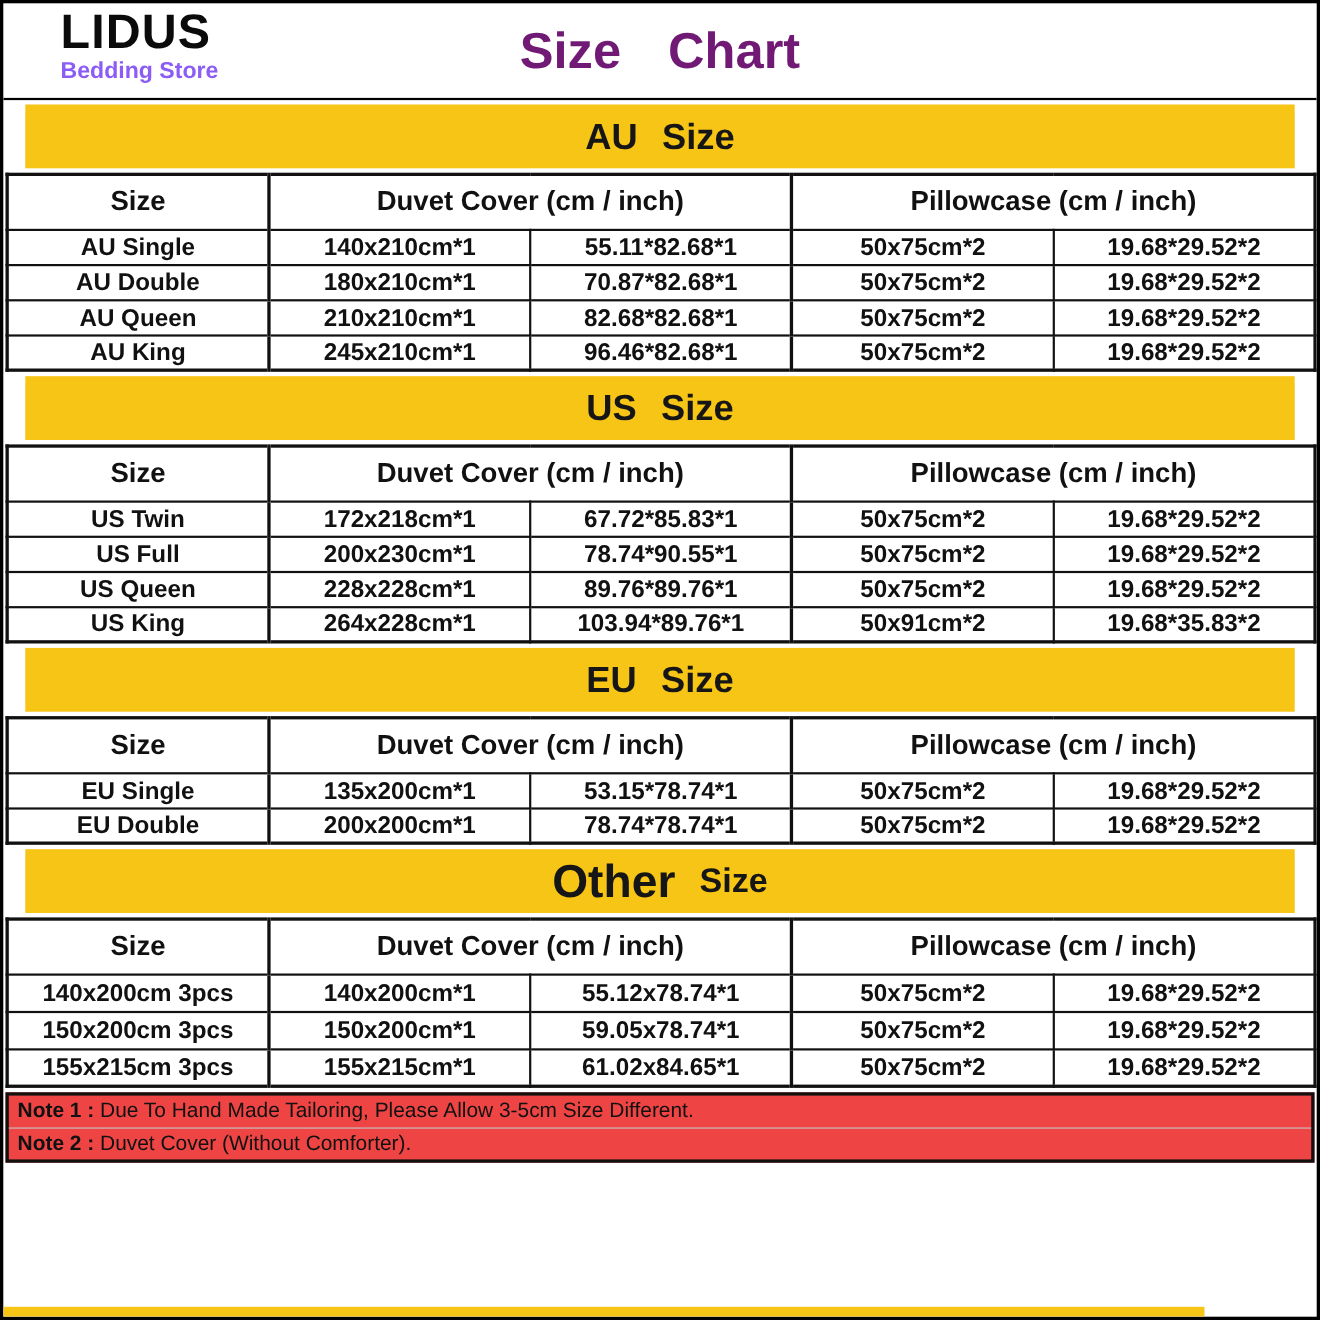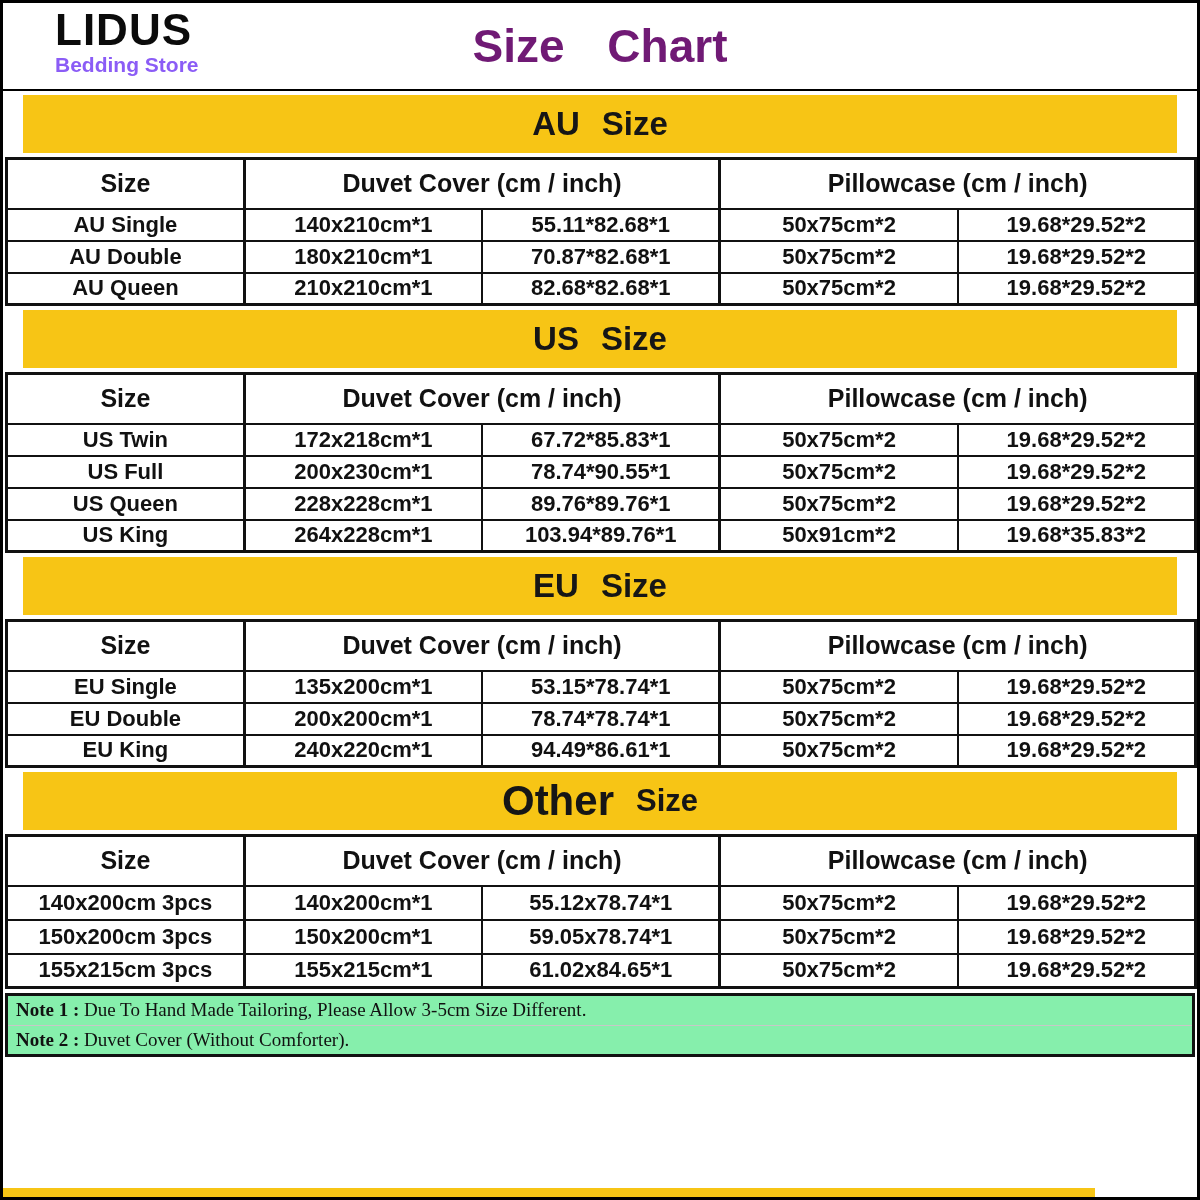--- a/index.html
+++ b/index.html
@@ -31,21 +31,21 @@
   table { border:3px solid #111; }
   th, td {
     border:2px solid #111; text-align:center; vertical-align:middle;
     font-weight:bold; overflow:hidden; white-space:nowrap;
   }
   th { height:50px; font-size:25px; }
   td { height:32px; font-size:22px; }
   .tbl-other td { height:34px; }
   .b-major { border-right:3px solid #111 !important; }
   
-  .notes { margin:4px 2px 16px; border:3px solid #111; background:#86efac;font-family:Liberation Serif, serif; }
+  .notes { margin:4px 2px 16px; border:3px solid #111; background:#ef4444; }
   .note-row {
     height:29px; line-height:28px; padding-left:8px; font-size:19px;
     border-top:1px solid #c7c7c7; white-space:nowrap; overflow:hidden;
   }
   .note-row:first-child { border-top:none; }
   .note-label { font-weight:bold; }
   .note-text { font-weight:normal; }
   
   .bottom-strip {
     position:absolute; left:0; bottom:0; width:1092px; height:9px; background:#F7C515;
@@ -98,20 +98,27 @@
         <td>50x75cm*2</td>
         <td>19.68*29.52*2</td>
       </tr>
       <tr>
         <td class="b-major">AU Queen</td>
         <td>210x210cm*1</td>
         <td class="b-major">82.68*82.68*1</td>
         <td>50x75cm*2</td>
         <td>19.68*29.52*2</td>
       </tr>
+      <tr>
+        <td class="b-major">AU King</td>
+        <td>245x210cm*1</td>
+        <td class="b-major">96.46*82.68*1</td>
+        <td>50x75cm*2</td>
+        <td>19.68*29.52*2</td>
+      </tr>
     </tbody>
   </table>
 
   <div class="banner">
     <span class="banner-prefix">US</span>
     <span class="banner-word">Size</span>
   </div>
   <table>
     <colgroup>
         <col style="width:20%">
@@ -183,27 +190,20 @@
         <td class="b-major">EU Single</td>
         <td>135x200cm*1</td>
         <td class="b-major">53.15*78.74*1</td>
         <td>50x75cm*2</td>
         <td>19.68*29.52*2</td>
       </tr>
       <tr>
         <td class="b-major">EU Double</td>
         <td>200x200cm*1</td>
         <td class="b-major">78.74*78.74*1</td>
-        <td>50x75cm*2</td>
-        <td>19.68*29.52*2</td>
-      </tr>
-      <tr>
-        <td class="b-major">EU King</td>
-        <td>240x220cm*1</td>
-        <td class="b-major">94.49*86.61*1</td>
         <td>50x75cm*2</td>
         <td>19.68*29.52*2</td>
       </tr>
     </tbody>
   </table>
 
   <div class="banner banner-other">
     <span class="banner-prefix">Other</span>
     <span class="banner-word">Size</span>
   </div>

